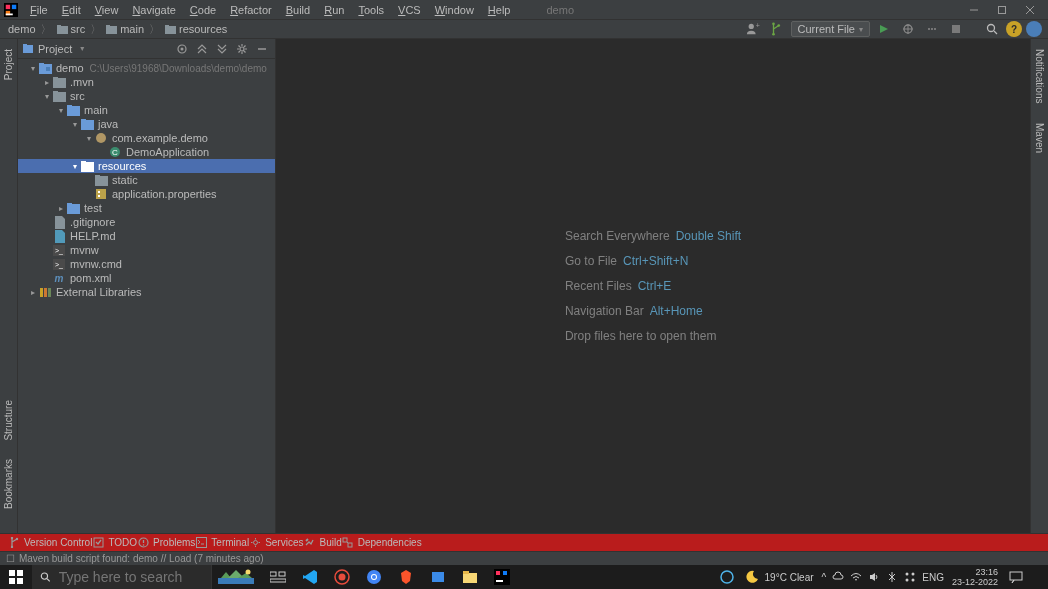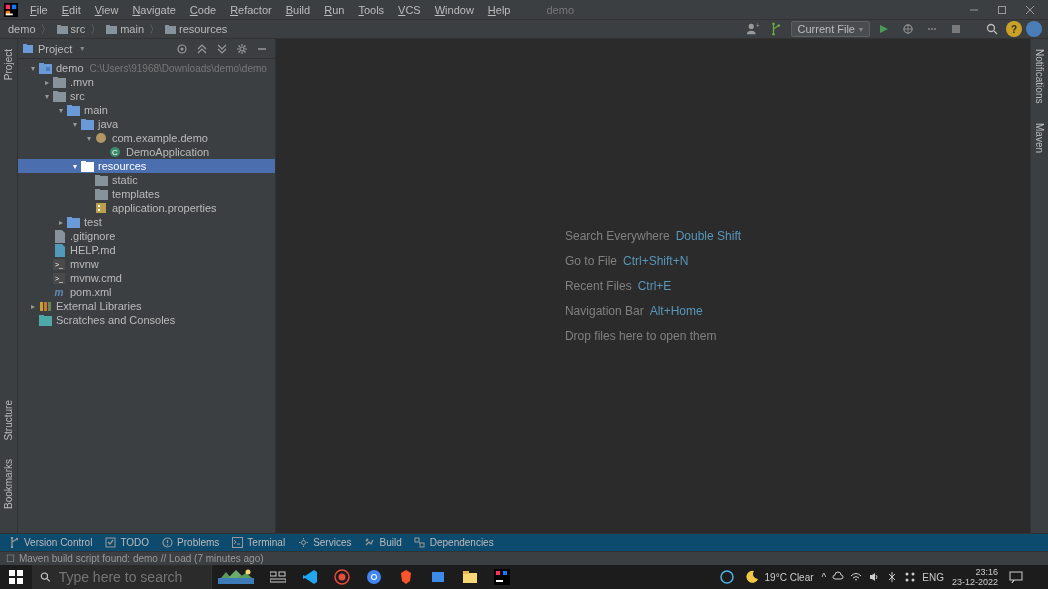--- a/index.html
+++ b/index.html
@@ -58,21 +58,21 @@
   
   .editor { flex: 1; background: #2b2b2b; display: flex; flex-direction: column; align-items: center; justify-content: center; position: relative; }
   .tips { display: flex; flex-direction: column; gap: 11px; color: #808080; font-size: 12px; }
   .tip-row { display: flex; gap: 6px; align-items: center; }
   .tip-key { color: #5896b8; }
   
   
   .right-gutter { width: 18px; background: #3c3f41; border-left: 1px solid #323232; display: flex; flex-direction: column; align-items: center; padding-top: 6px; gap: 12px; }
   
   
-  .bottom-tool { height: 18px; background: #0c4a6e; border-top: 1px solid #323232; display: flex; align-items: center; padding: 0 8px; gap: 12px; }
+  .bottom-tool { height: 18px; background: #b91c1c; border-top: 1px solid #323232; display: flex; align-items: center; padding: 0 8px; }
   .bt-item { display: flex; align-items: center; gap: 4px; cursor: pointer; font-size: 10px; color: #bbbbbb; }
   .bt-icon { width: 12px; height: 12px; display: flex; align-items: center; justify-content: center; }
   
   
   .status-bar { height: 14px; background: #3c3f41; display: flex; align-items: center; padding: 0 6px; font-size: 10px; color: #999; border-top: 1px solid #323232; }
   .status-bar .st-icon { margin-right: 4px; font-size: 10px; }
   
   
   .taskbar { height: 24px; background: #1c1c1c; display: flex; align-items: center; padding: 0; gap: 0; }
   .tb-start { width: 32px; height: 24px; display: flex; align-items: center; justify-content: center; cursor: pointer; }
@@ -379,31 +379,20 @@
               <rect x="0" y="1" width="13" height="10" fill="#87939a"></rect>
               <rect x="0" y="0" width="5" height="2" fill="#87939a"></rect>
             </svg>
           </span>
           <span class="tree-label">static</span>
         </div>
         <div class="tree-row">
           <span class="tree-spacer" style="width:62px"></span>
           <span class="tree-arrow"></span>
           <span class="tree-icon">
-            <svg width="13" height="11" viewBox="0 0 13 11">
-              <rect x="0" y="1" width="13" height="10" fill="#87939a"></rect>
-              <rect x="0" y="0" width="5" height="2" fill="#87939a"></rect>
-            </svg>
-          </span>
-          <span class="tree-label">templates</span>
-        </div>
-        <div class="tree-row">
-          <span class="tree-spacer" style="width:62px"></span>
-          <span class="tree-arrow"></span>
-          <span class="tree-icon">
             <svg width="12" height="12" viewBox="0 0 12 12">
               <rect x="1" y="1" width="10" height="10" fill="#bba24a"></rect>
               <rect x="3" y="3" width="2" height="2" fill="#fff"></rect>
               <rect x="3" y="7" width="2" height="2" fill="#fff"></rect>
             </svg>
           </span>
           <span class="tree-label">application.properties</span>
         </div>
         <div class="tree-row">
           <span class="tree-spacer" style="width:34px"></span>
@@ -472,31 +461,20 @@
           <span class="tree-spacer" style="width:6px"></span>
           <span class="tree-arrow">▸</span>
           <span class="tree-icon">
             <svg width="13" height="11" viewBox="0 0 13 11">
               <rect x="1" y="1" width="3" height="9" fill="#c9a227"></rect>
               <rect x="5" y="1" width="3" height="9" fill="#cc7832"></rect>
               <rect x="9" y="1" width="3" height="9" fill="#6a8759"></rect>
             </svg>
           </span>
           <span class="tree-label">External Libraries</span>
-        </div>
-        <div class="tree-row">
-          <span class="tree-spacer" style="width:6px"></span>
-          <span class="tree-arrow"></span>
-          <span class="tree-icon">
-            <svg width="13" height="11" viewBox="0 0 13 11">
-              <rect x="0" y="1" width="13" height="10" fill="#4fa8a8"></rect>
-              <rect x="0" y="0" width="5" height="2" fill="#4fa8a8"></rect>
-            </svg>
-          </span>
-          <span class="tree-label">Scratches and Consoles</span>
         </div>
       </div>
   </div>
 
   <div class="editor">
     <div class="tips" id="tips">
         <div class="tip-row">
           <span>Search Everywhere</span>
           <span class="tip-key">Double Shift</span>
         </div>

